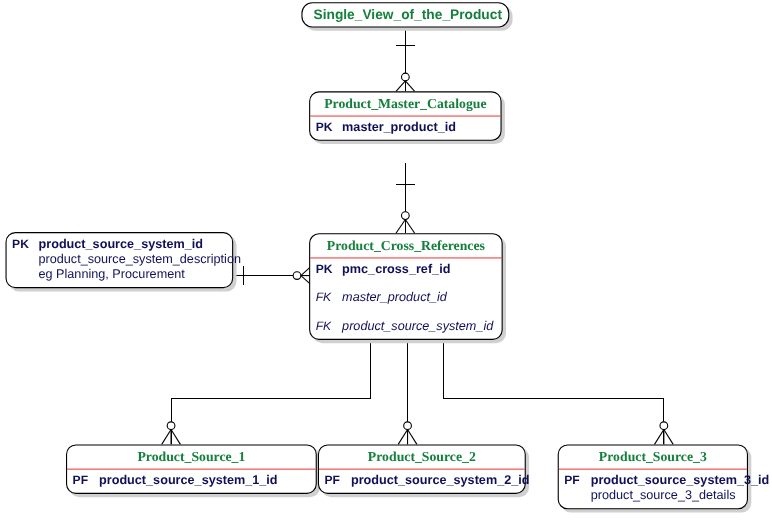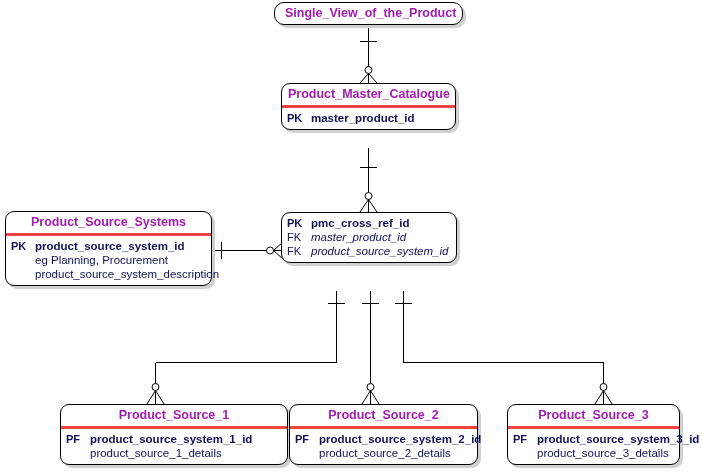--- a/index.html
+++ b/index.html
@@ -16,29 +16,30 @@
     position:absolute;
     background:#ffffff;
     border:1px solid #000000;
     border-radius:9px;
     box-shadow:3px 3px 0 0 #d0d0d0;
     box-sizing:border-box;
     z-index:2;
   }
   .entity .ent-title{
     text-align:center;
-    color:#a21caf;
+    color:#15803d;
     font-weight:bold;
     font-size:12.5px;
     line-height:17px;
     padding:2px 6px 2px 6px;
     white-space:nowrap;
   }
   .entity.has-body .ent-title{
-    border-bottom:3px solid #ef4444;
+    border-bottom:1px solid #ef4444;
+    font-family:Liberation Serif, serif;
   }
   .entity .ent-body{
     padding:3px 5px 4px 5px;
   }
   .attr{
     display:flex;
     font-size:11.5px;
     line-height:14px;
     color:#101058;
     white-space:nowrap;
@@ -46,21 +47,21 @@
   }
   .attr .key{
     width:24px;
     flex:0 0 24px;
     font-size:11px;
     color:#101058;
   }
   .attr .nm{flex:1 1 auto;}
   .attr.pk .key{font-weight:bold;}
   .attr.pk .nm{font-weight:bold;}
-  .attr.fk .key{}
+  .attr.fk .key{font-style:italic;margin-top:12px;}
   .attr.fk .nm{font-style:italic;}
   .attr.plain .key{visibility:hidden;}
 
   
   .entity.capsule{border-radius:10px;}
   .entity.capsule .ent-title{padding:2px 10px;}
 </style>
 </head>
 <body>
 
@@ -150,38 +151,38 @@
     <div class="ent-title">Product_Master_Catalogue</div>
     <div class="ent-body">
       <div class="attr pk">
         <span class="key">PK</span>
         <span class="nm">master_product_id</span>
       </div>
     </div>
   </div>
 
   <div class="entity has-body" style="left:5px;top:211px;width:207px;">
-    <div class="ent-title">Product_Source_Systems</div>
     <div class="ent-body">
       <div class="attr pk">
         <span class="key">PK</span>
         <span class="nm">product_source_system_id</span>
+      </div>
+      <div class="attr plain">
+        <span class="key"></span>
+        <span class="nm">product_source_system_description</span>
       </div>
       <div class="attr plain">
         <span class="key"></span>
         <span class="nm">eg Planning, Procurement</span>
       </div>
-      <div class="attr plain">
-        <span class="key"></span>
-        <span class="nm">product_source_system_description</span>
-      </div>
     </div>
   </div>
 
   <div class="entity has-body" style="left:281px;top:212px;width:176px;">
+    <div class="ent-title">Product_Cross_References</div>
     <div class="ent-body">
       <div class="attr pk">
         <span class="key">PK</span>
         <span class="nm">pmc_cross_ref_id</span>
       </div>
       <div class="attr fk">
         <span class="key">FK</span>
         <span class="nm">master_product_id</span>
       </div>
       <div class="attr fk">
@@ -191,37 +192,29 @@
     </div>
   </div>
 
   <div class="entity has-body" style="left:60px;top:404px;width:228px;">
     <div class="ent-title">Product_Source_1</div>
     <div class="ent-body">
       <div class="attr pk">
         <span class="key">PF</span>
         <span class="nm">product_source_system_1_id</span>
       </div>
-      <div class="attr plain">
-        <span class="key"></span>
-        <span class="nm">product_source_1_details</span>
-      </div>
     </div>
   </div>
 
   <div class="entity has-body" style="left:289px;top:404px;width:189px;">
     <div class="ent-title">Product_Source_2</div>
     <div class="ent-body">
       <div class="attr pk">
         <span class="key">PF</span>
         <span class="nm">product_source_system_2_id</span>
-      </div>
-      <div class="attr plain">
-        <span class="key"></span>
-        <span class="nm">product_source_2_details</span>
       </div>
     </div>
   </div>
 
   <div class="entity has-body" style="left:507px;top:404px;width:173px;">
     <div class="ent-title">Product_Source_3</div>
     <div class="ent-body">
       <div class="attr pk">
         <span class="key">PF</span>
         <span class="nm">product_source_system_3_id</span>

